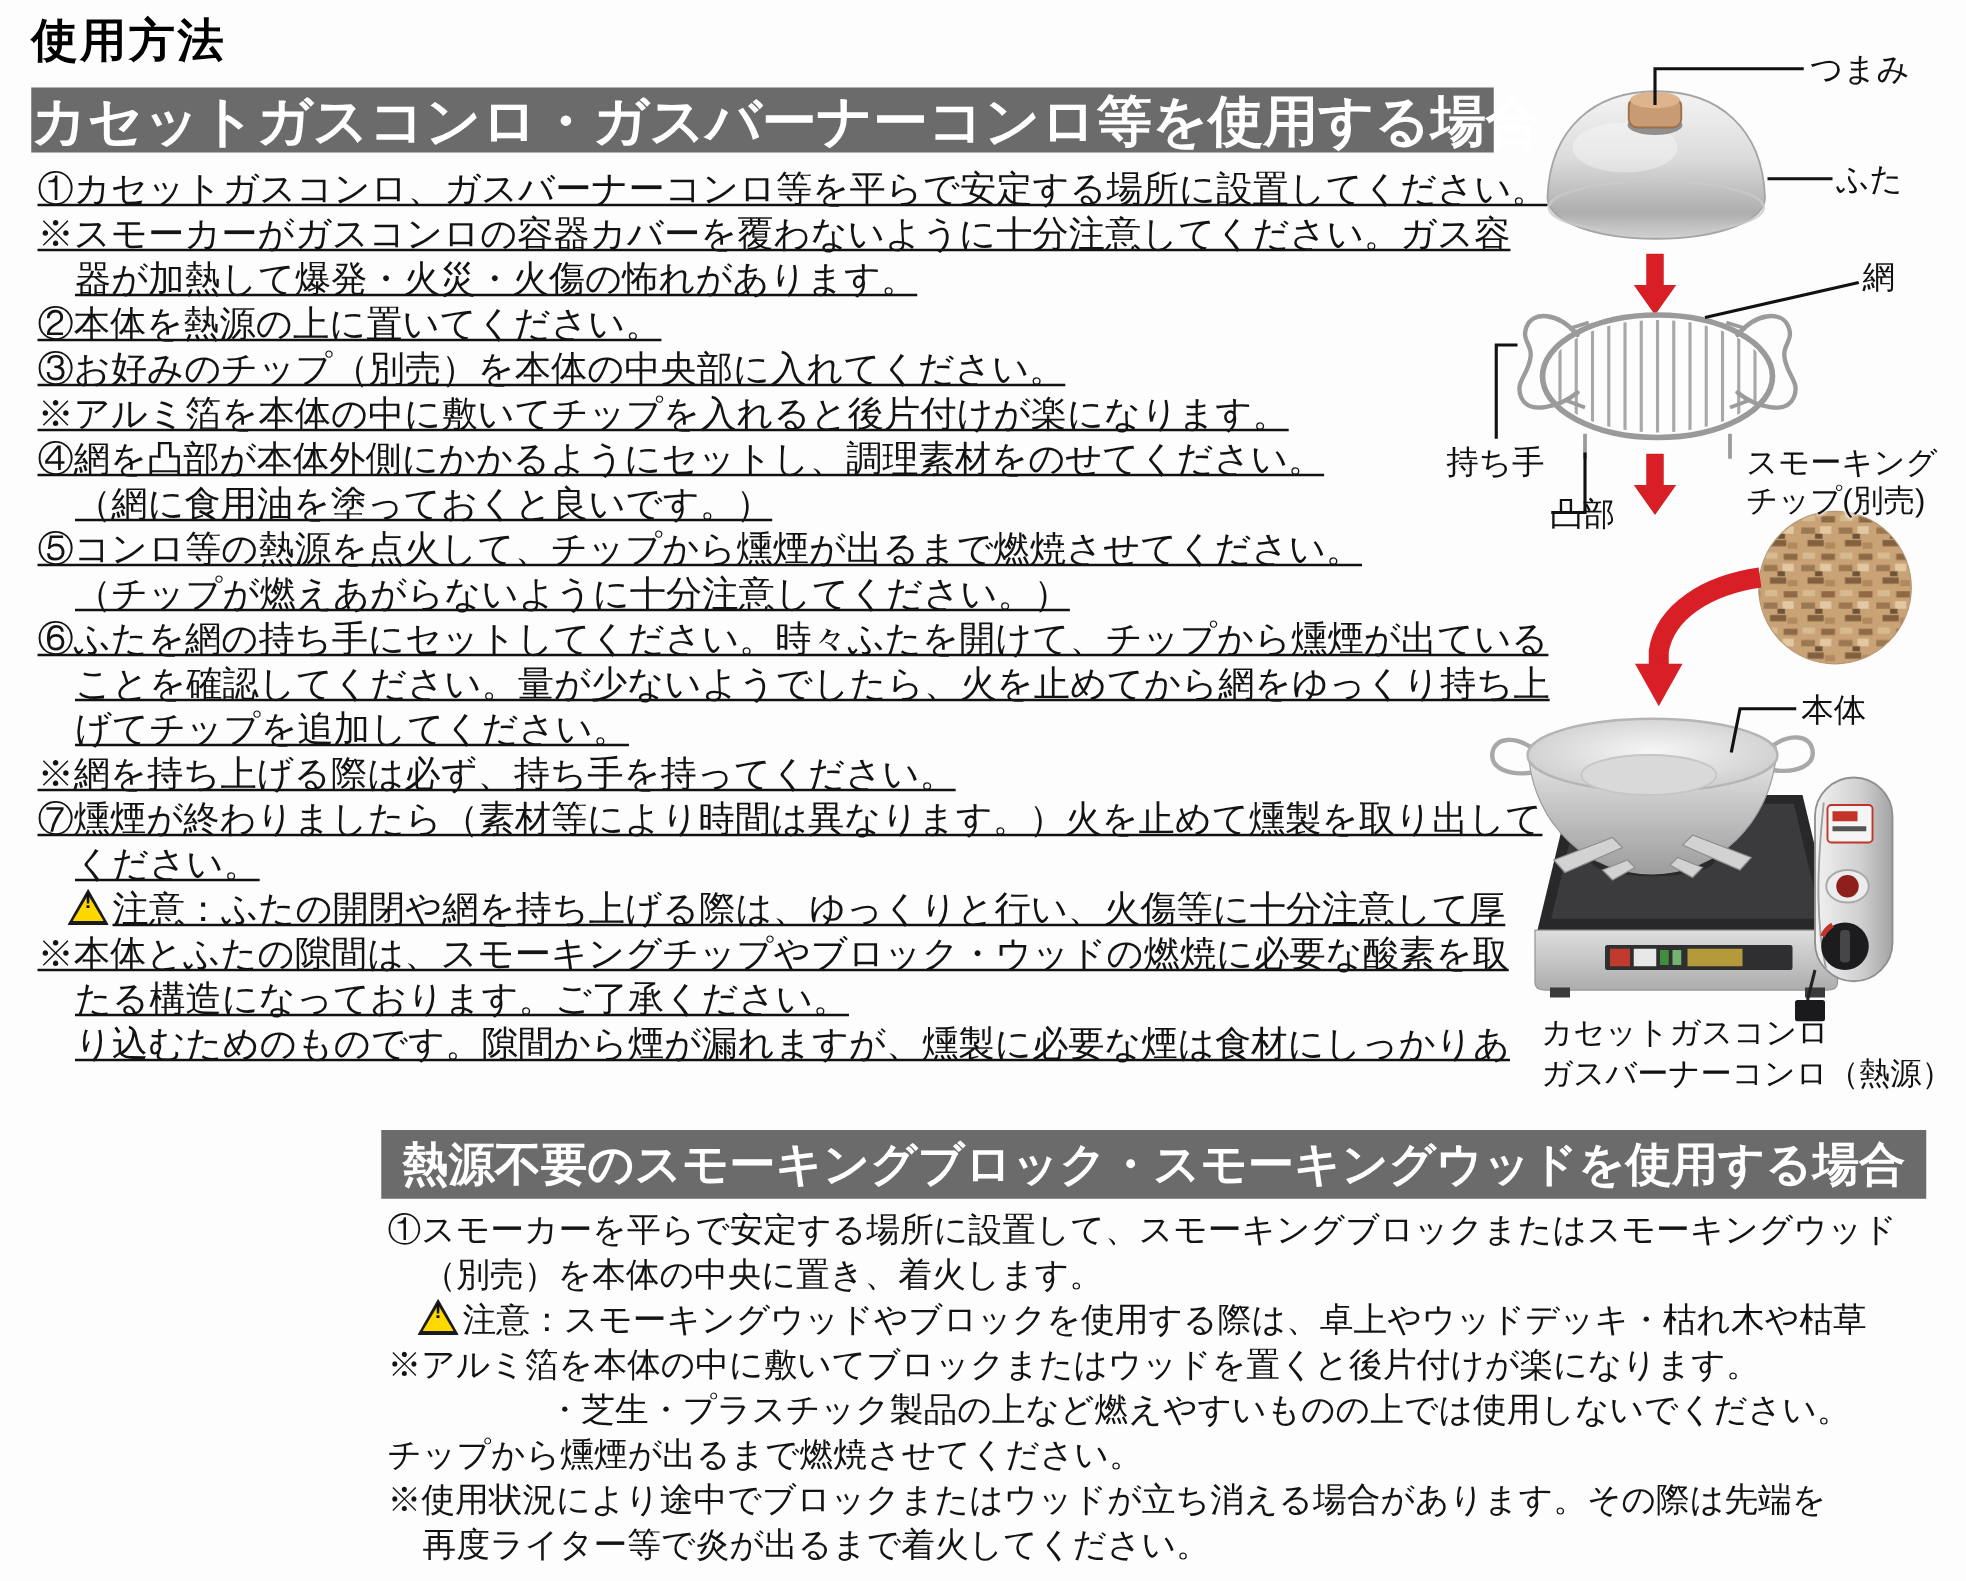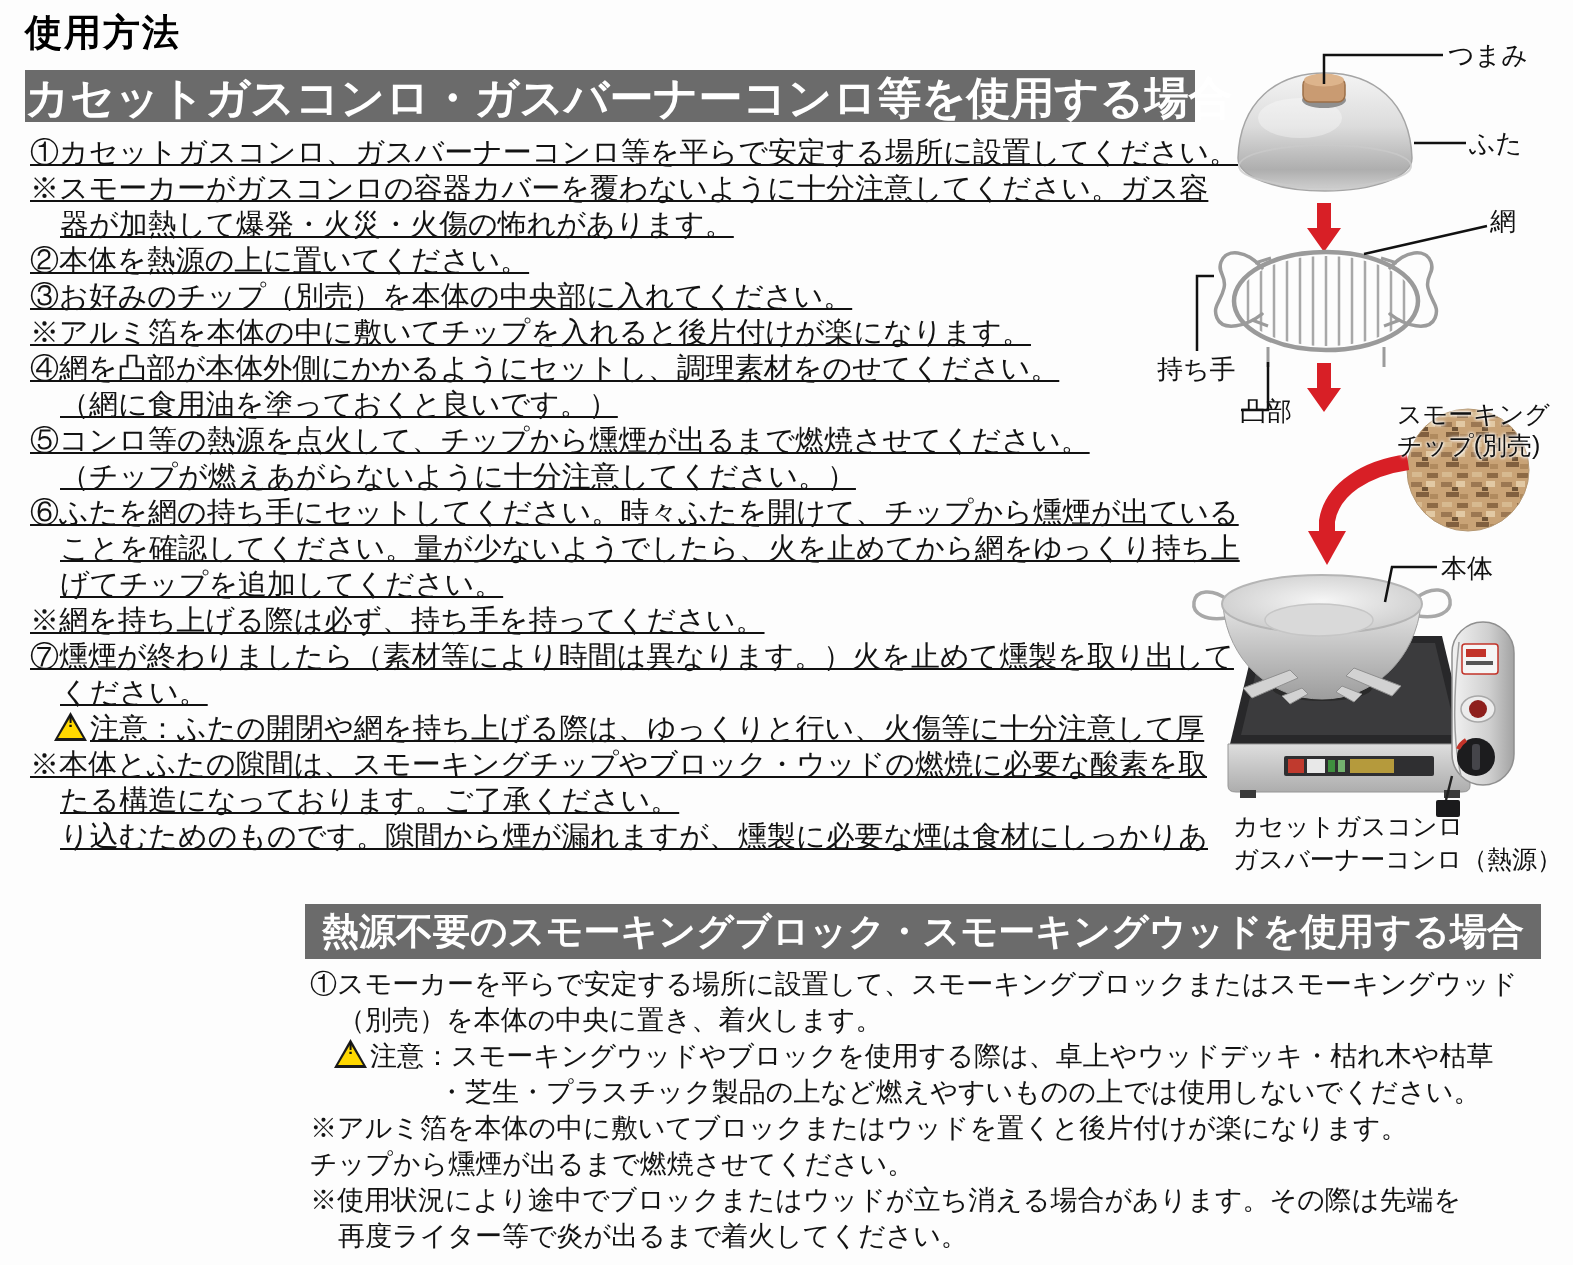--- a/index.html
+++ b/index.html
@@ -45,21 +45,21 @@
   }
   .dlabel {
     position:absolute; font-size:26px; color:#111; white-space:nowrap; line-height:31px;
   }
   #lbl-knob { left:1448px; top:40px; }
   #lbl-lid { left:1469px; top:128px; }
   #lbl-net { left:1490px; top:206px; }
   #lbl-handle { left:1157px; top:354px; }
   #lbl-protrusion { left:1240px; top:396px; }
   #lbl-chips { left:1397px; top:355px; font-size:25px;
-    text-shadow:0 0 3px #fff, 0 0 3px #fff, 0 0 4px #fff;margin-top:44px; }
+    text-shadow:0 0 3px #fff, 0 0 3px #fff, 0 0 4px #fff; }
   #lbl-body { left:1441px; top:553px; }
   #lbl-stove { left:1233px; top:810px; font-size:25px; line-height:33px; }
   #diagram-svg { position:absolute; left:1150px; top:0; }
 </style>
 </head>
 <body>
 
 <div id="page">
 
   <div id="page-title">使用方法</div>
@@ -86,22 +86,22 @@
       <div class="line li"><span>※本体とふたの隙間は、スモーキングチップやブロック・ウッドの燃焼に必要な酸素を取</span></div>
       <div class="line cont"><span>たる構造になっております。ご了承ください。</span></div>
       <div class="line cont"><span>り込むためのものです。隙間から煙が漏れますが、燻製に必要な煙は食材にしっかりあ</span></div>
     </div>
 
   <div id="banner-2" class="banner">熱源不要のスモーキングブロック・スモーキングウッドを使用する場合</div>
   <div id="sec2" class="sec">
       <div class="line li"><span>①スモーカーを平らで安定する場所に設置して、スモーキングブロックまたはスモーキングウッド</span></div>
       <div class="line cont"><span>（別売）を本体の中央に置き、着火します。</span></div>
       <div class="line warn"><span class="warn-icon"><i class="ex">!</i></span><span>注意：スモーキングウッドやブロックを使用する際は、卓上やウッドデッキ・枯れ木や枯草</span></div>
+      <div class="line li"><span>※アルミ箔を本体の中に敷いてブロックまたはウッドを置くと後片付けが楽になります。</span></div>
       <div class="line warncont"><span>・芝生・プラスチック製品の上など燃えやすいものの上では使用しないでください。</span></div>
-      <div class="line li"><span>※アルミ箔を本体の中に敷いてブロックまたはウッドを置くと後片付けが楽になります。</span></div>
       <div class="line li"><span>チップから燻煙が出るまで燃焼させてください。</span></div>
       <div class="line li"><span>※使用状況により途中でブロックまたはウッドが立ち消える場合があります。その際は先端を</span></div>
       <div class="line cont"><span>再度ライター等で炎が出るまで着火してください。</span></div>
     </div>
 
   <svg id="diagram-svg" width="423" height="900" viewBox="1150 0 423 900">
     <defs>
       <linearGradient id="gDome" x1="0" y1="0" x2="0" y2="1">
         <stop offset="0" stop-color="#f4f4f4"></stop>
           <stop offset="0.45" stop-color="#dcdcdc"></stop>

